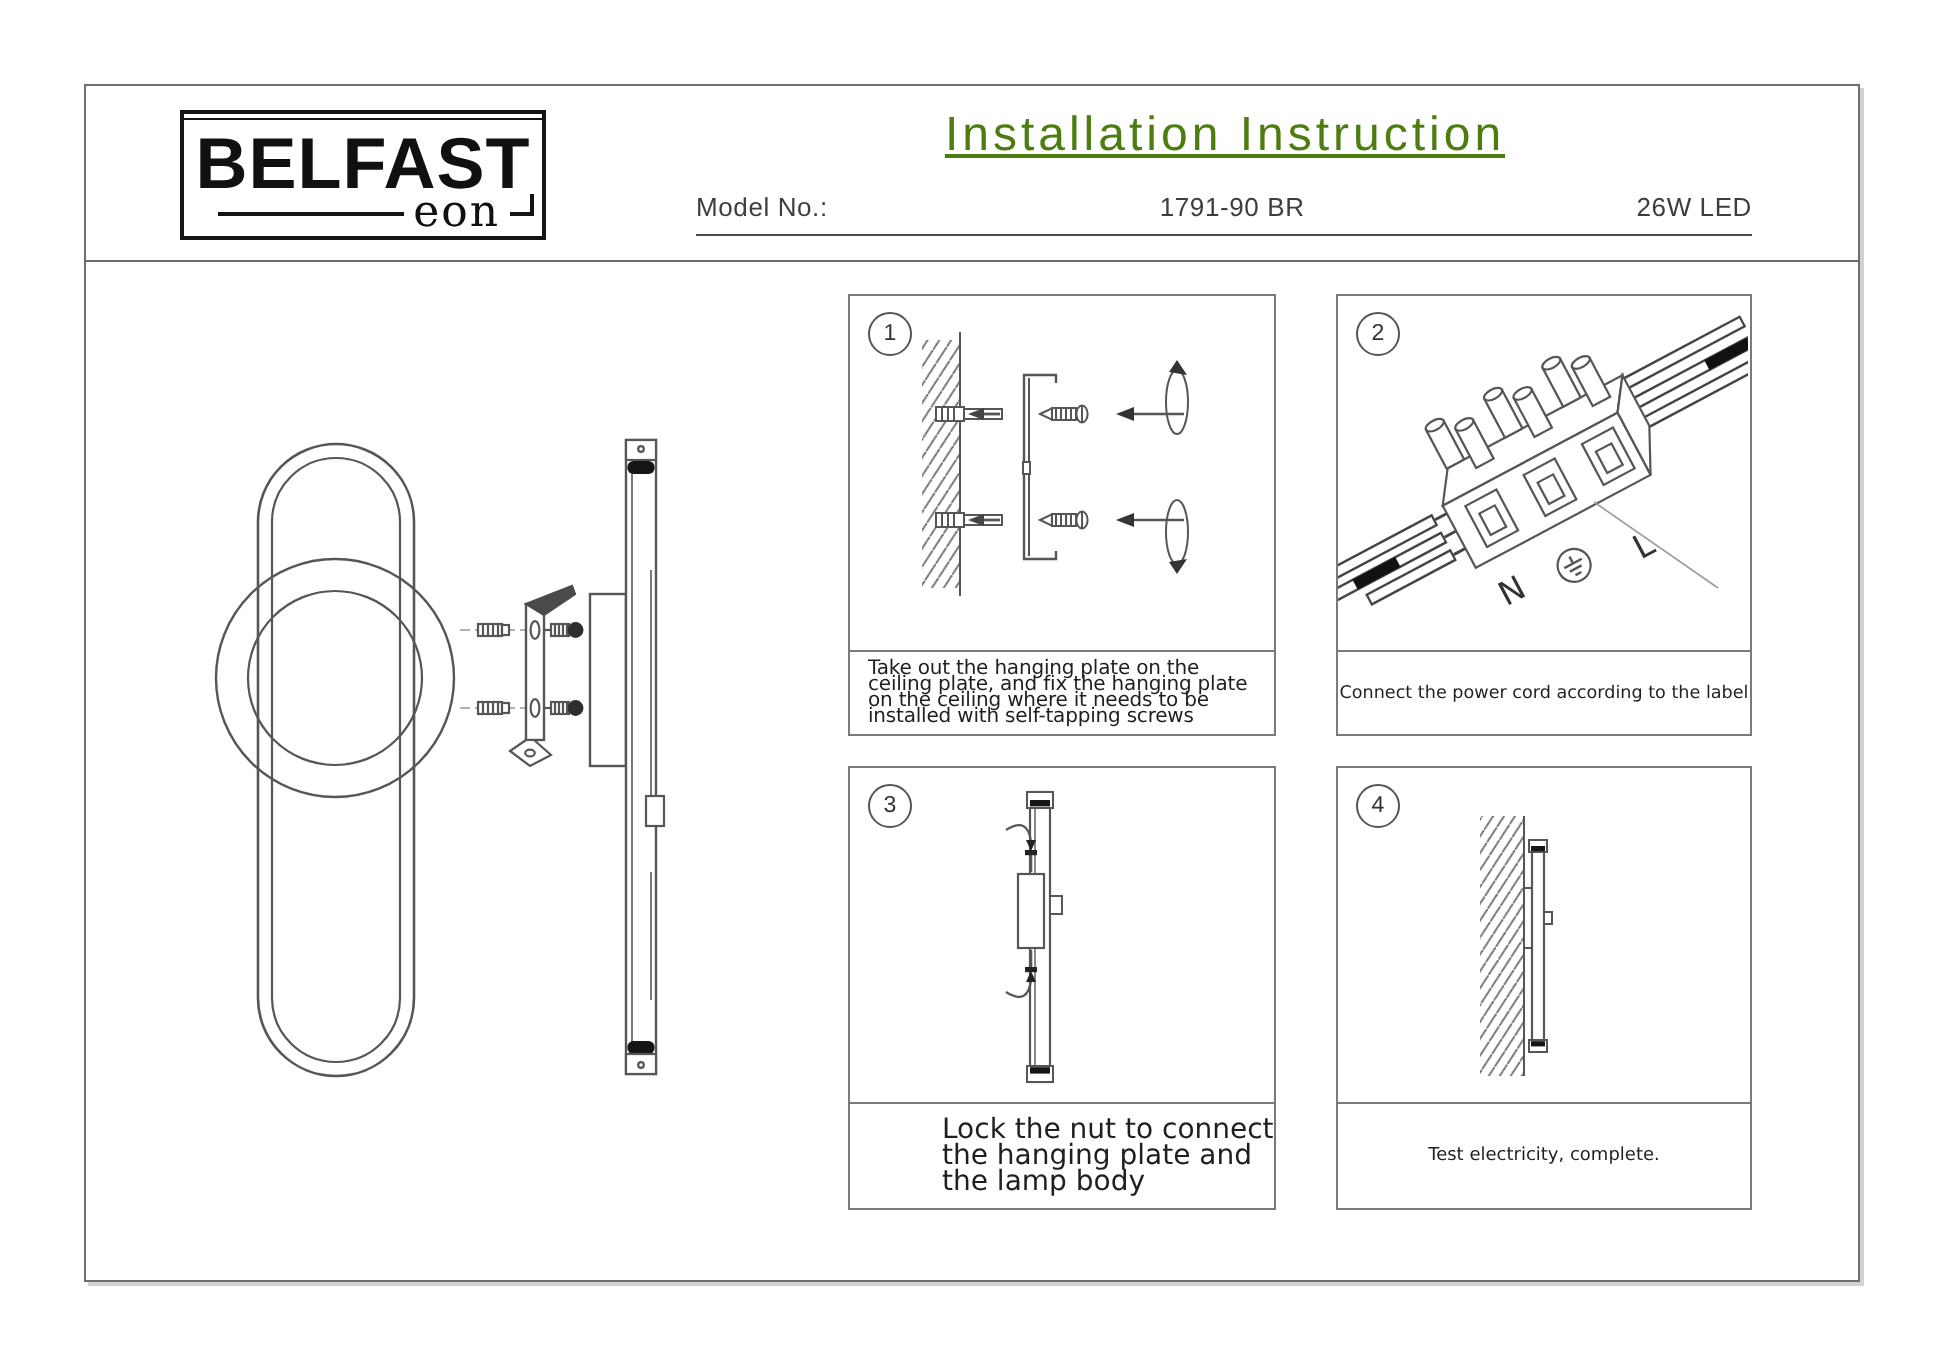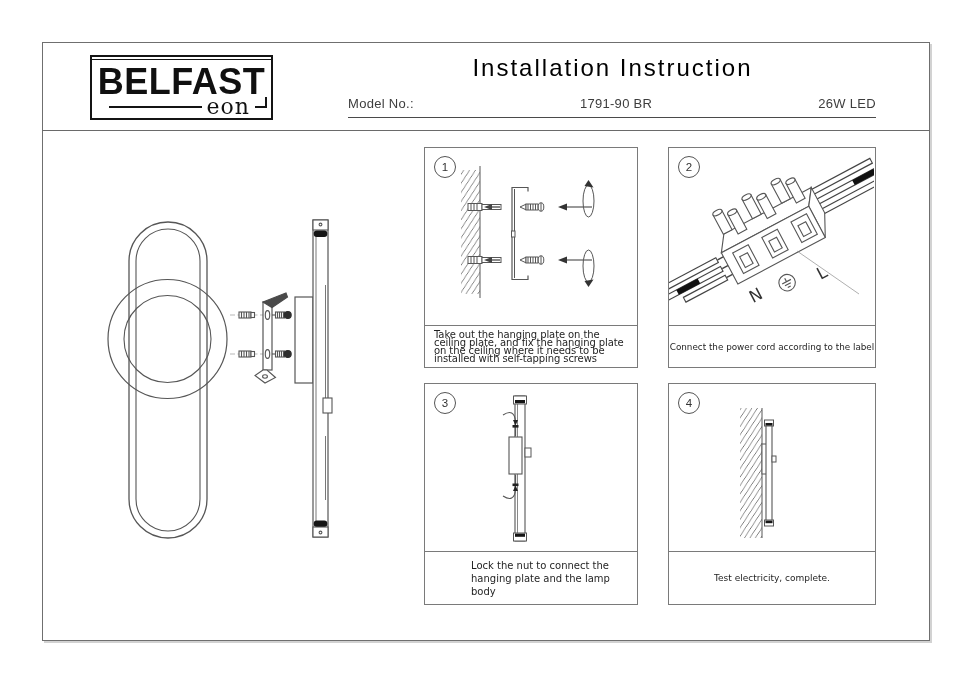--- a/index.html
+++ b/index.html
@@ -16,37 +16,37 @@
   .brand{margin-top:7px;text-align:center;font-size:36px;font-weight:700;
         letter-spacing:.5px;color:#101010;line-height:1;}
   .logo-bottom{position:absolute;left:17px;right:4px;bottom:3px;display:flex;align-items:flex-end;}
   .logo-line{flex:1;border-bottom:2px solid #141414;margin-bottom:7px;}
   .logo-eon{font-family:"DejaVu Serif",serif;font-size:22px;line-height:.75;
         padding:0 5px;letter-spacing:1px;color:#101010;}
   .logo-line-end{width:10px;height:9px;border-bottom:2px solid #141414;
         border-right:2px solid #141414;margin-bottom:7px;}
   
   .doc-title{position:absolute;left:350px;top:54px;width:525px;text-align:center;
-        font-size:24px;font-weight:400;letter-spacing:2px;color:#000000;}
+        font-size:24px;font-weight:400;letter-spacing:2px;color:#4d7c0f;text-decoration:underline;}
   .model-line{position:absolute;left:348px;top:96px;width:528px;display:flex;
         justify-content:space-between;align-items:baseline;font-size:13px;
         letter-spacing:.3px;color:#3d3d3d;border-bottom:1.5px solid #4a4a4a;padding-bottom:6px;}
   
   .panel{position:absolute;border:1.3px solid #7a7a7a;box-sizing:border-box;background:#fff;}
   .p1{left:424px;top:147px;width:214px;height:221px;}
   .p2{left:668px;top:147px;width:208px;height:221px;}
   .p3{left:424px;top:383px;width:214px;height:222px;}
   .p4{left:668px;top:383px;width:208px;height:222px;}
   .diagram{position:relative;border-bottom:1.3px solid #7a7a7a;}
   .p1 .diagram,.p2 .diagram{height:177px;}
   .p3 .diagram,.p4 .diagram{height:167px;}
   .caption{display:flex;align-items:center;font-family:"DejaVu Sans",sans-serif;color:#1f1f1f;}
   .p1 .caption{height:41px;font-size:10px;line-height:8px;padding:0 9px;letter-spacing:-.1px;}
   .p2 .caption{height:41px;font-size:8.8px;justify-content:center;text-align:right;}
-  .p3 .caption{height:52px;font-size:10px;line-height:13px;padding-left:46px;justify-content:flex-end;}
+  .p3 .caption{height:52px;font-size:14px;line-height:13px;padding-left:46px;justify-content:flex-end;}
   .p3 .caption > div{width:172px;}
   .p4 .caption{height:52px;font-size:9px;justify-content:center;text-align:right;}
   .step-num{position:absolute;left:9px;top:8px;width:20px;height:20px;border:1.2px solid #555;
         border-radius:50%;display:flex;align-items:center;justify-content:center;
         font-size:11.5px;color:#333;background:#fff;z-index:2;}
   .main-drawing{position:absolute;left:60px;top:150px;width:360px;height:480px;}
   svg{display:block;}
   svg line,svg path,svg rect,svg circle,svg ellipse,svg polygon,svg polyline{vector-effect:none;}
 </style>
 </head>

